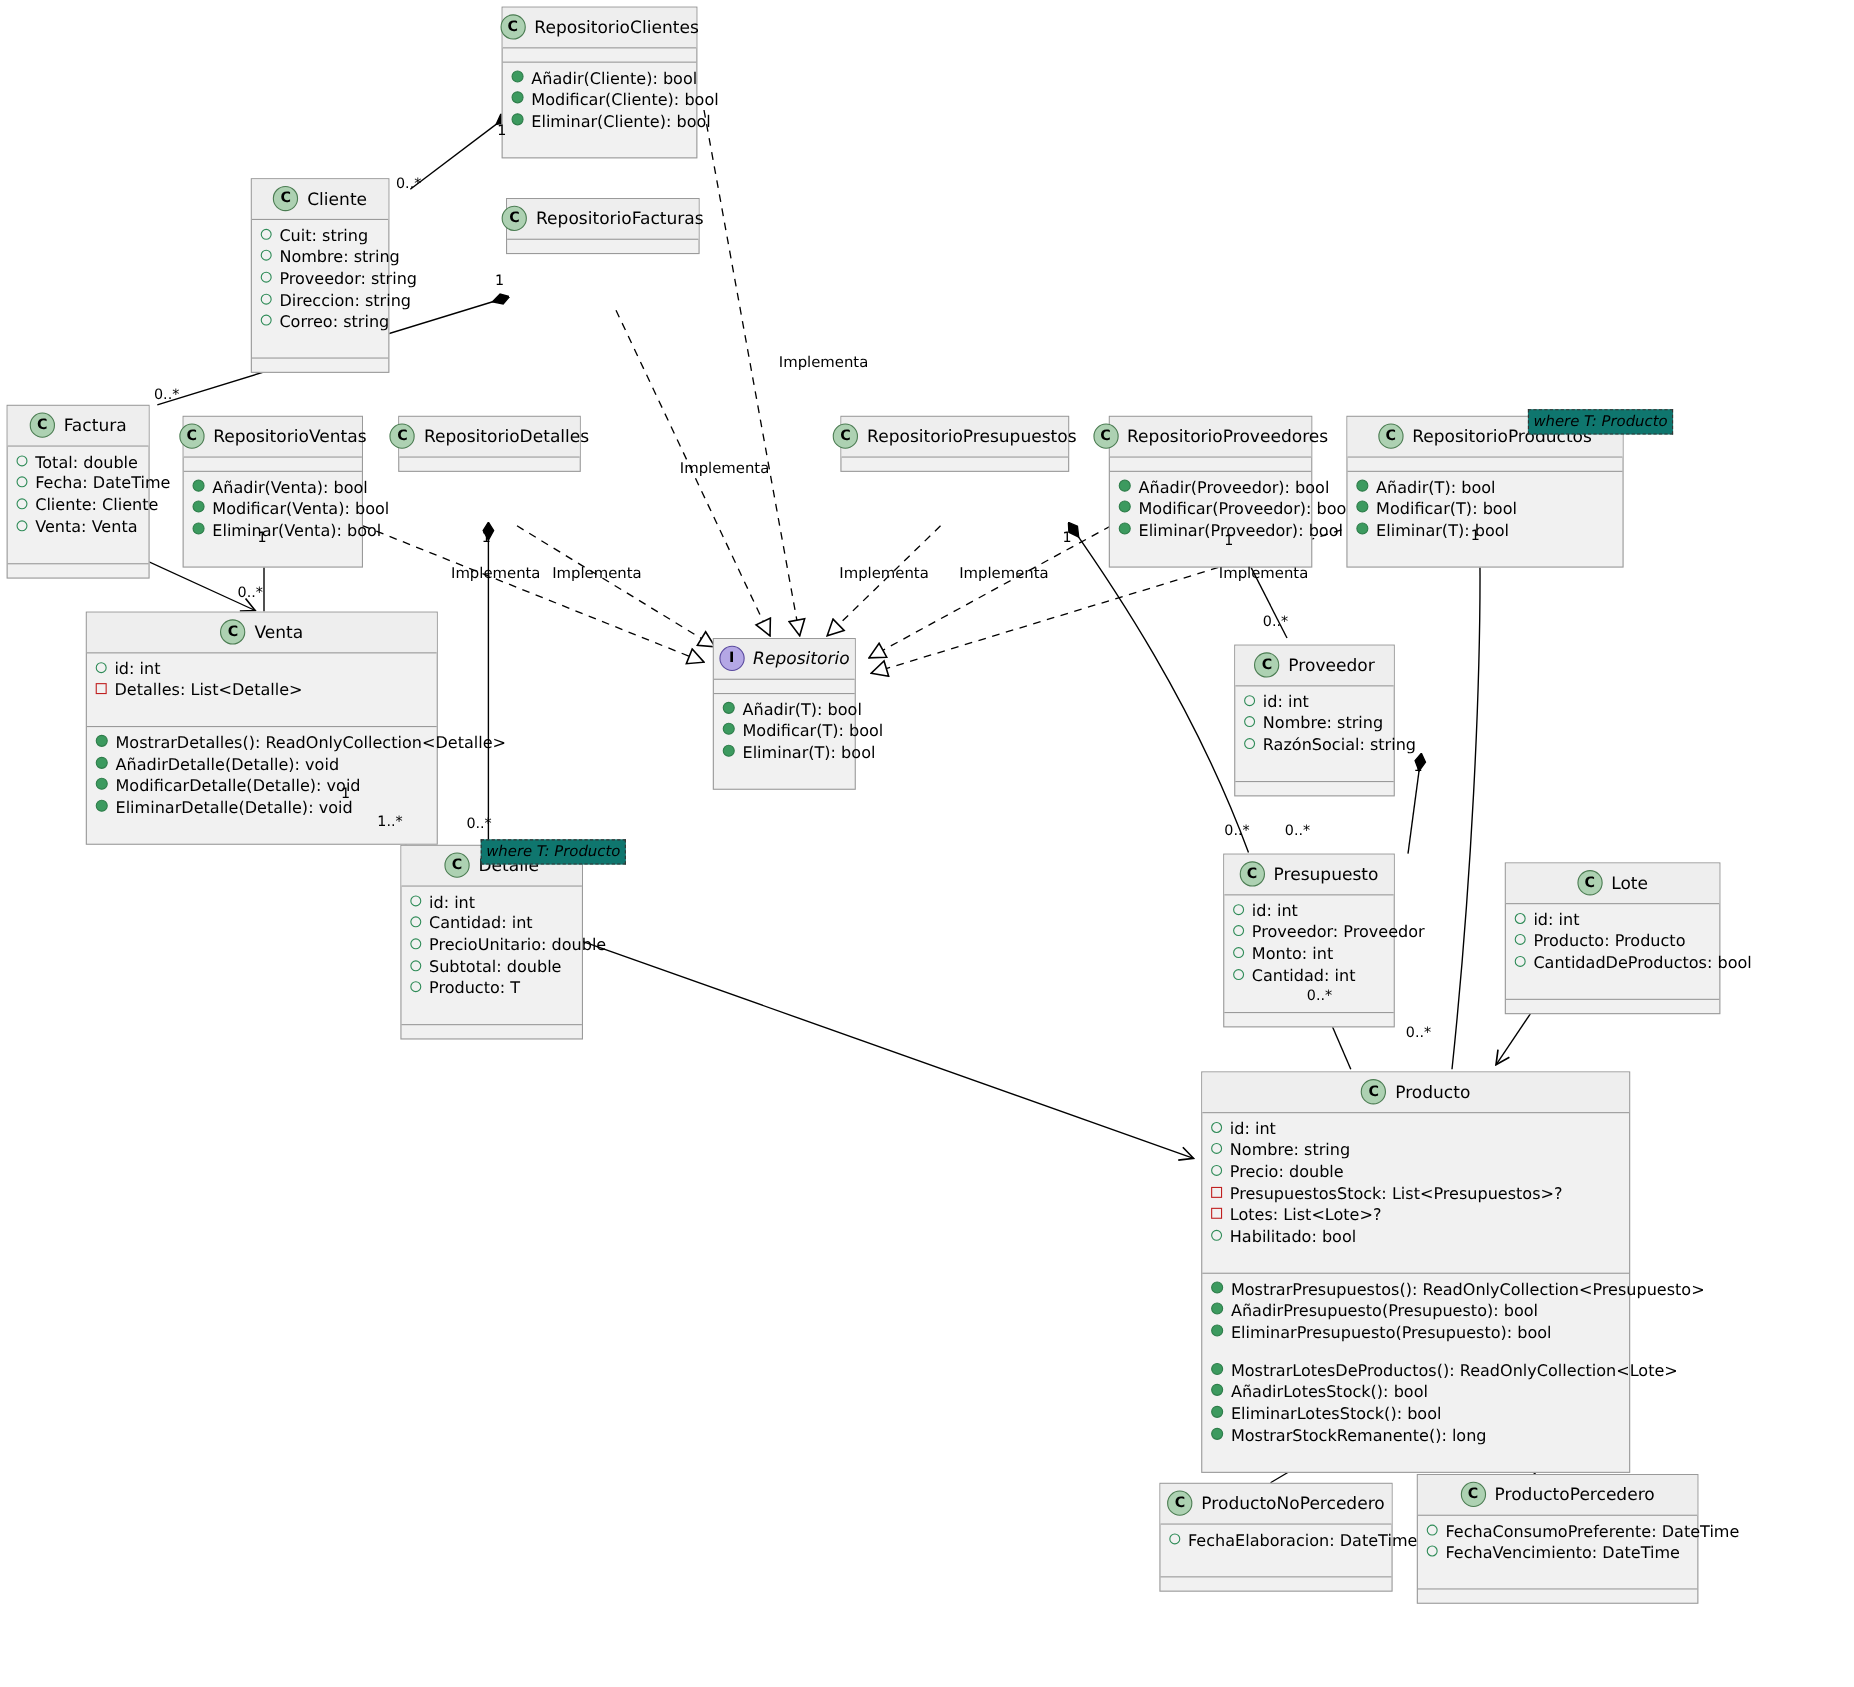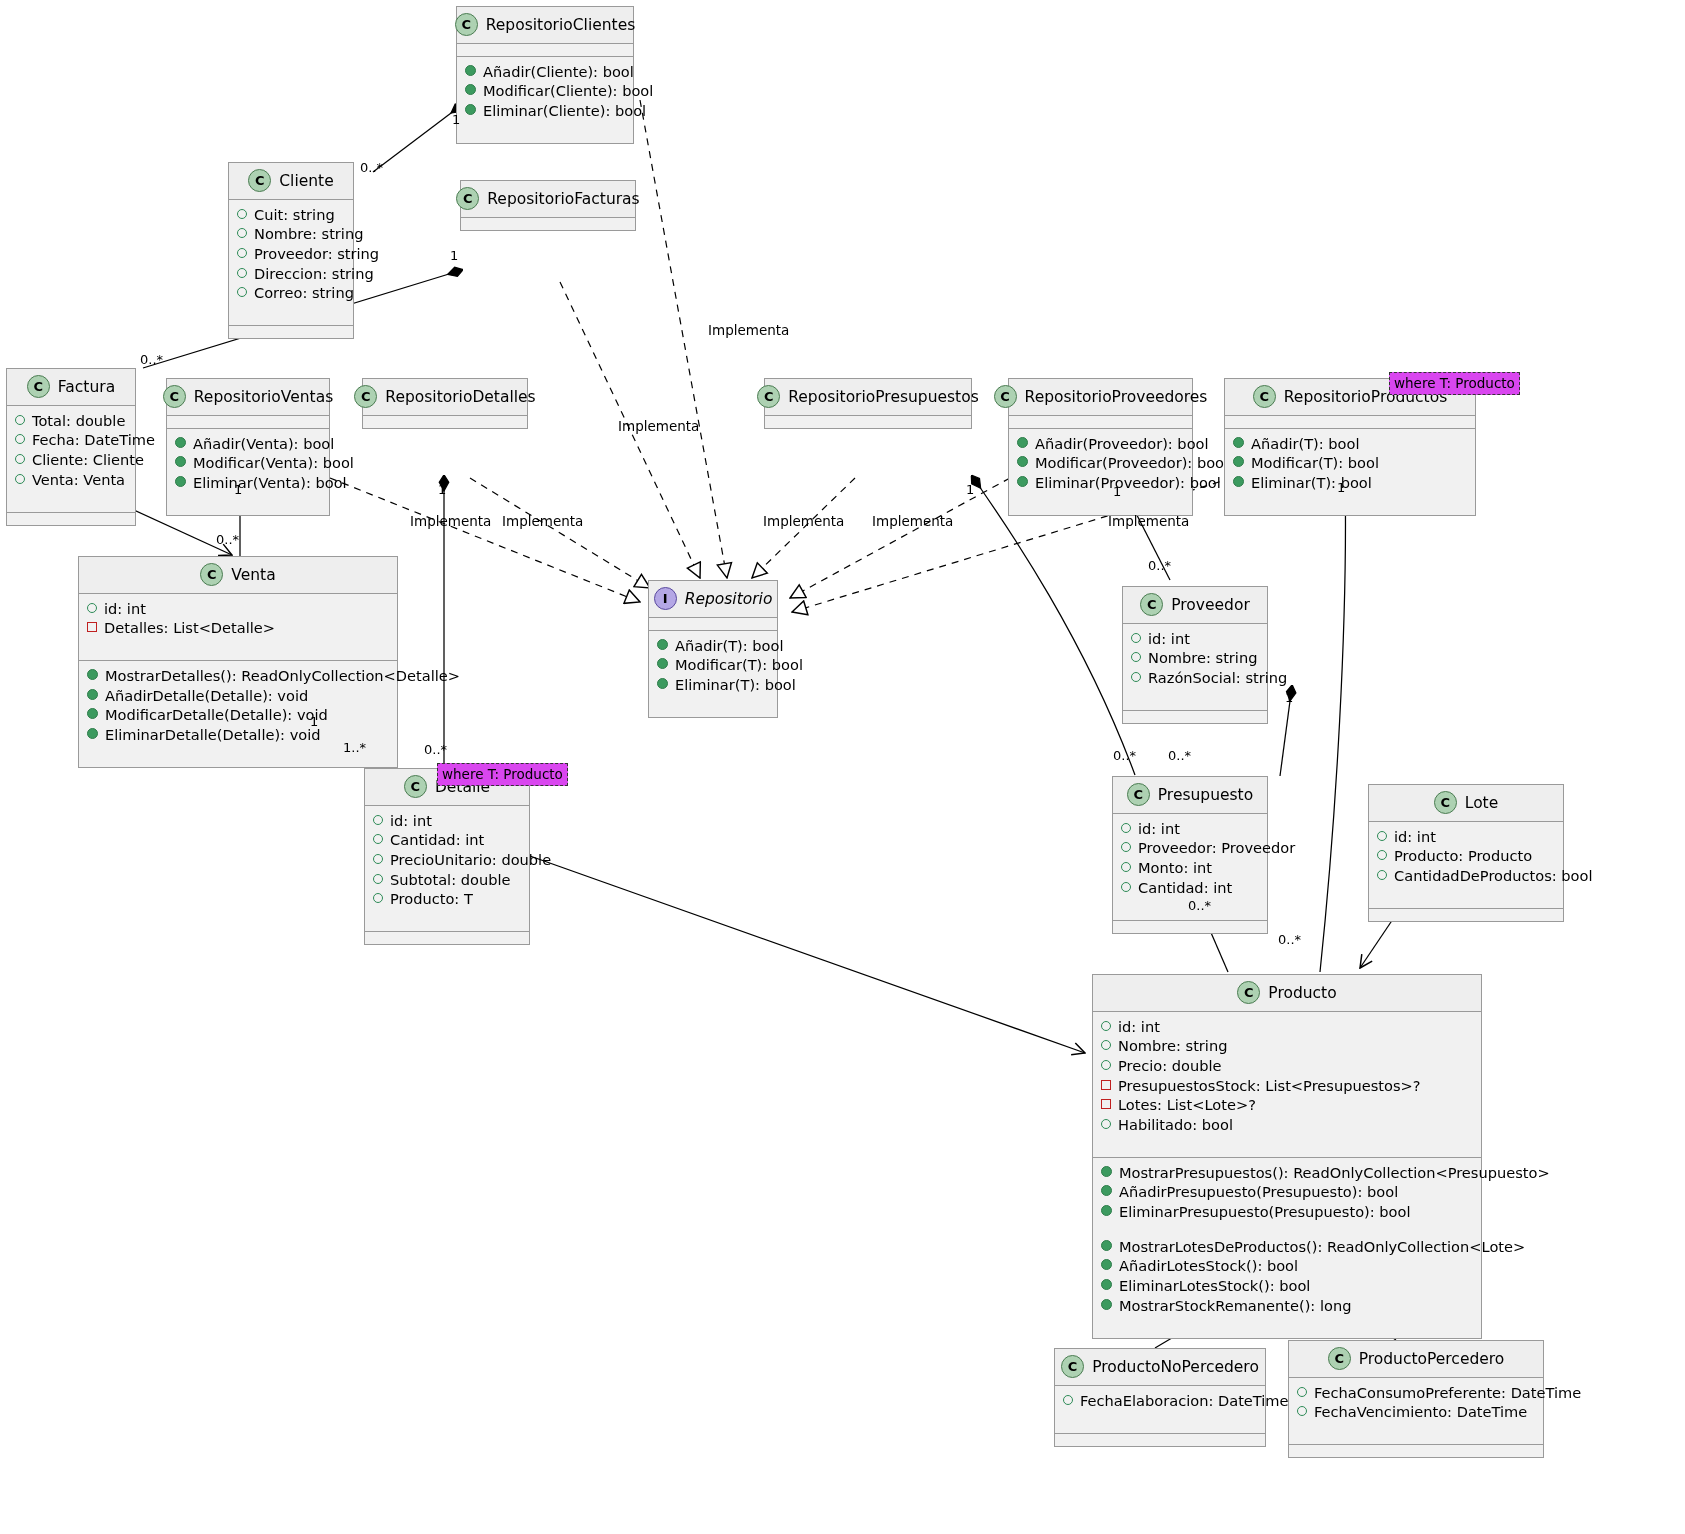--- a/index.html
+++ b/index.html
@@ -56,21 +56,22 @@
   .mk.pubf{width:8px;height:8px;border-radius:50%;border:1.4px solid #2E8B57;background:transparent;}
   
   .mk.pubm{width:9px;height:9px;border-radius:50%;background:#3C9A5F;border:1px solid #2E7D4A;}
   
   .mk.privf{width:8px;height:8px;border:1.4px solid #C02020;background:transparent;}
 
   
   .constraint{
     position:absolute;
     border:1px dashed #333;
-    background:#d946ef;
+    background:#0f766e;
+    font-style:italic;
     font-size:13.5px;
     padding:2px 4px 3px 4px;
     white-space:nowrap;
     color:#000;
     z-index:30;
   }
 
   
   .elabel{
     position:absolute;

